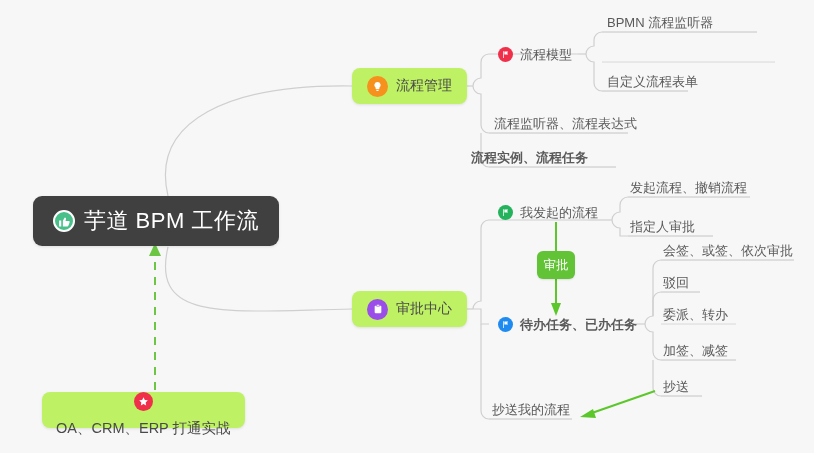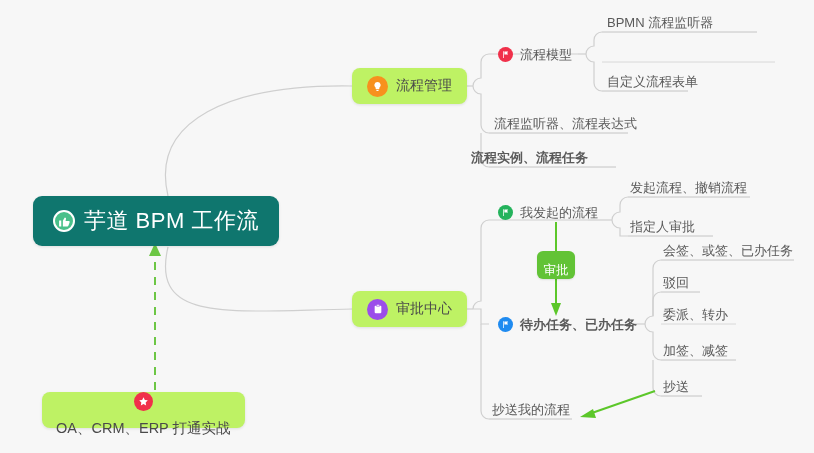--- a/index.html
+++ b/index.html
@@ -9,21 +9,21 @@
     font-family:"Liberation Sans","DejaVu Sans",sans-serif;
     overflow:hidden;
   }
   #canvas{position:relative;width:814px;height:453px;background:#f7f7f7;}
   #wires{position:absolute;left:0;top:0;width:814px;height:453px;pointer-events:none;}
 
   
   .root-node{
     position:absolute;
     display:flex;align-items:center;gap:9px;
-    background:#0f766e;
+    background:#404040;
     border-radius:9px;
     padding:0 20px;
     height:50px;
     box-shadow:0 1px 3px rgba(0,0,0,.10);
   }
   .root-label{
     color:#ffffff;font-size:22px;letter-spacing:.5px;white-space:nowrap;
   }
   .ico-circle{
     width:21px;height:21px;border-radius:50%;
@@ -65,21 +65,21 @@
   }
   .leaf-label{line-height:1;}
 
   
   .pill{
     position:absolute;
     background:#62c336;
     border-radius:6px;
     color:#ffffff;
     font-size:12.5px;
-    display:flex;align-items:flex-end;justify-content:center;
+    display:flex;align-items:center;justify-content:center;
     width:38px;height:28px;
     box-shadow:0 1px 2px rgba(0,0,0,.10);
   }
 
   .small-ico{width:15px;height:15px;border-radius:50%;flex:0 0 auto;
     display:flex;align-items:center;justify-content:center;}
 </style>
 </head>
 <body>
 
@@ -227,21 +227,21 @@
   <div class="leaf" style="left:495px; top:313px;font-weight:bold;">
     <span class="small-ico" style="background:#1f8bf0;">
       <svg width="9" height="9" viewBox="0 0 24 24" fill="#ffffff">
         <path d="M6 3h2v18H6zM9 4h10l-2.5 4L19 12H9z"></path>
       </svg>
     </span>
     <span class="leaf-label">待办任务、已办任务</span>
   </div>
 
   <div class="leaf" style="left:660px; top:239px;">
-    <span class="leaf-label">会签、或签、已办任务</span>
+    <span class="leaf-label">会签、或签、依次审批</span>
   </div>
 
   <div class="leaf" style="left:660px; top:271px;">
     <span class="leaf-label">驳回</span>
   </div>
 
   <div class="leaf" style="left:660px; top:303px;">
     <span class="leaf-label">委派、转办</span>
   </div>
 

